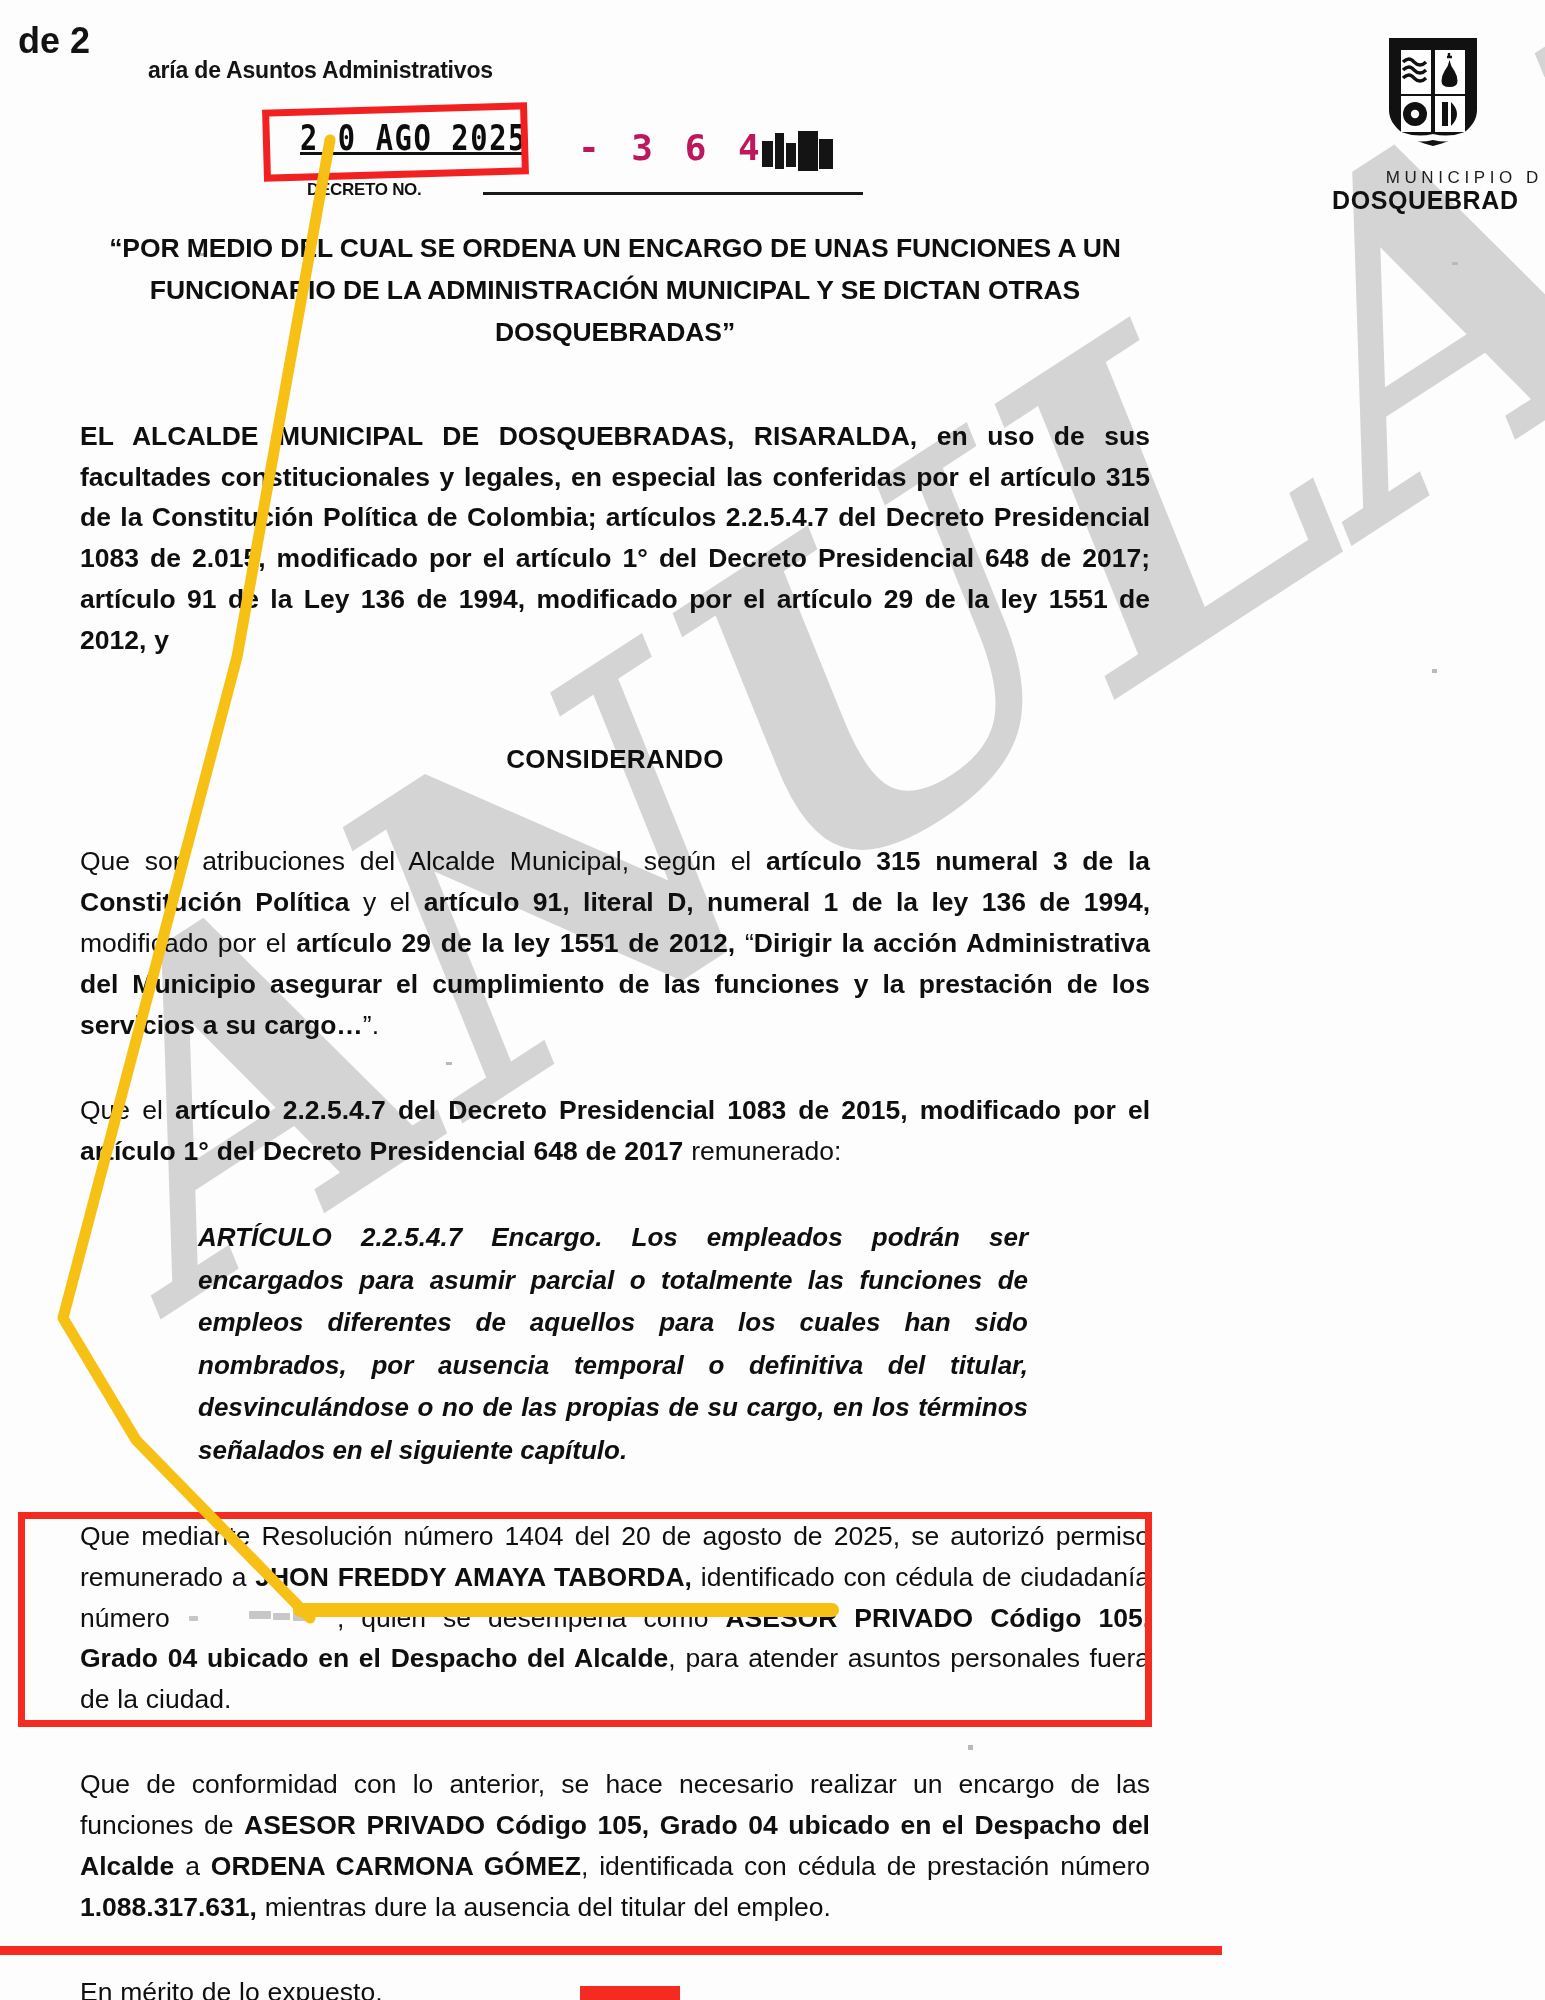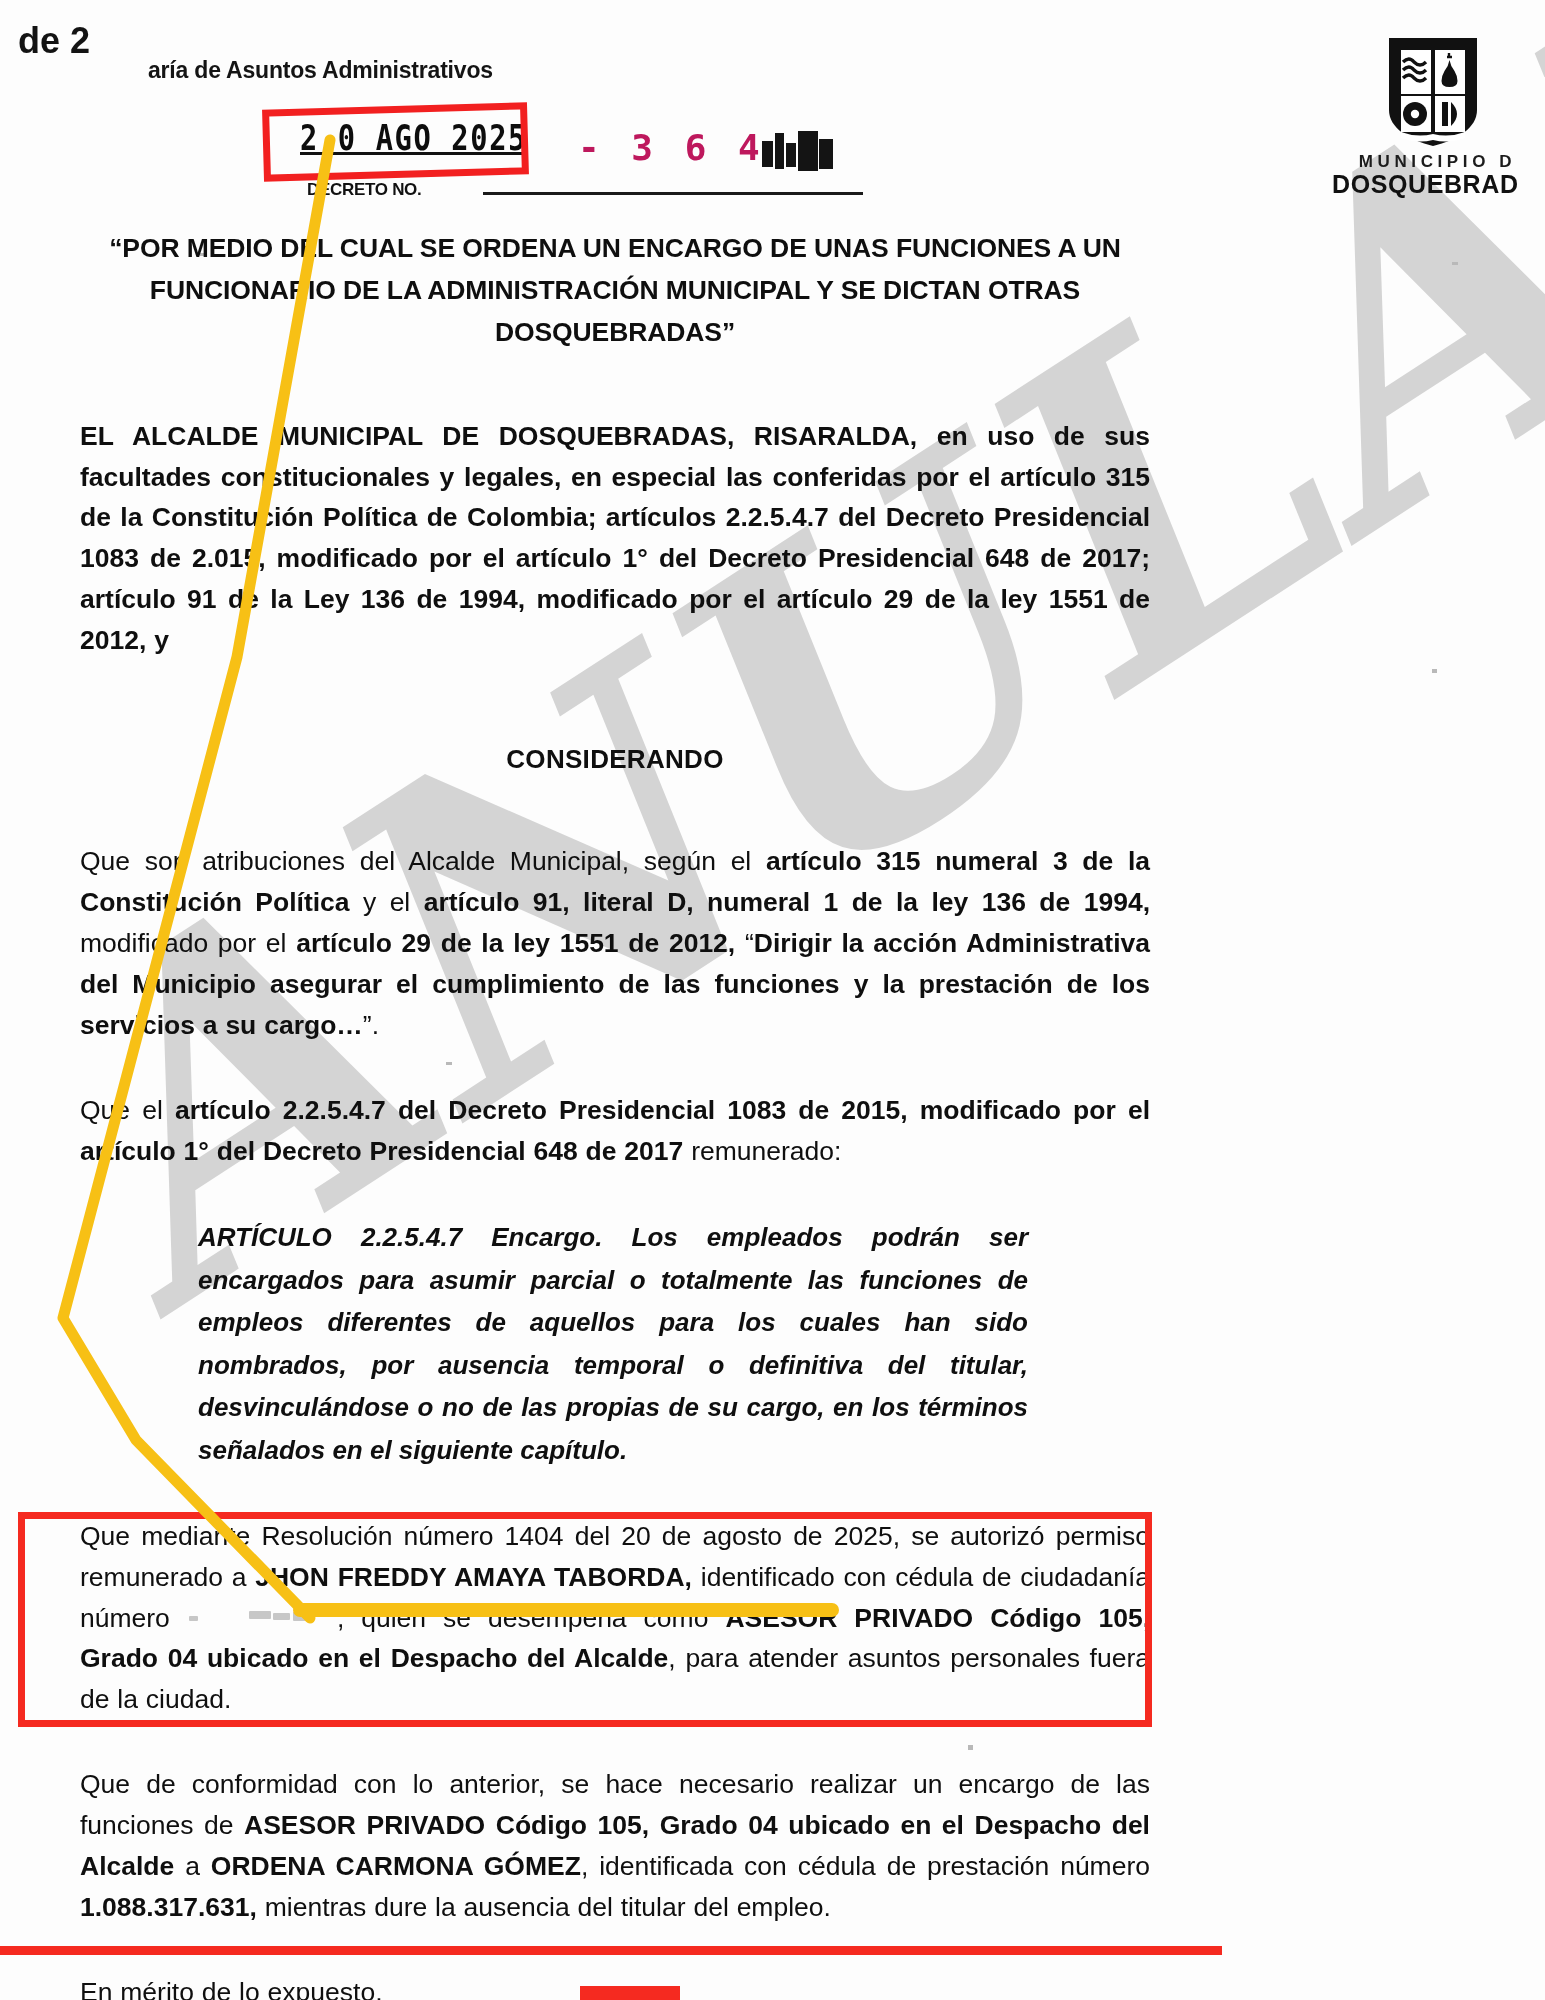--- a/index.html
+++ b/index.html
@@ -82,26 +82,26 @@
     text-align: center;
     z-index: 6;
   }
   #crest {
     width: 92px; height: 112px;
     margin: 0 auto;
     display: block;
   }
   #crest-line1 {
     font-size: 17px;
-    font-weight: 700;
+    font-weight: 400;
     letter-spacing: 4.6px;
     color: #1c1c1c;
-    margin-top: 4px;
-    white-space: nowrap;
-    text-align: center;
+    margin-top: 20px;
+    white-space: nowrap;
+    text-align: right;
     padding-left: 9px;
   }
   #crest-line2 {
     font-size: 25px;
     font-weight: 800;
     letter-spacing: 0.6px;
     color: #111;
     white-space: nowrap;
     text-align: left;
     padding-left: 9px;

